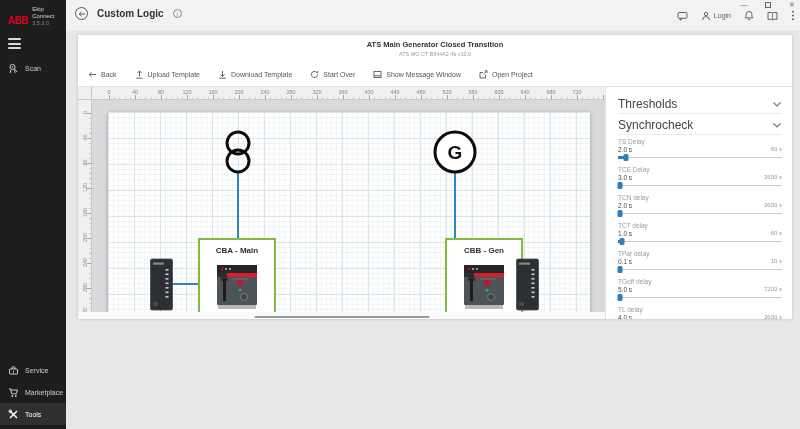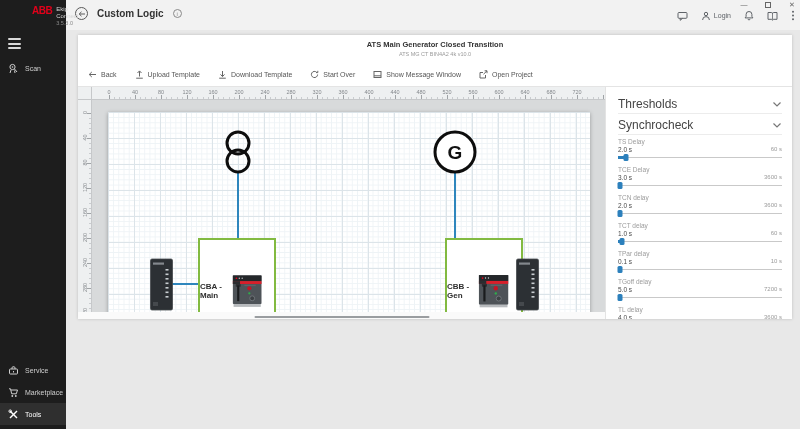--- a/index.html
+++ b/index.html
@@ -1,21 +1,21 @@
 <!DOCTYPE html>
 <html><head>
 <meta charset="utf-8">
 <style>
   html,body{margin:0;padding:0;background:#c9c9c9;}
   .app, .app *{box-sizing:border-box;font-family:"Liberation Sans",sans-serif;}
   .app{position:relative;width:800px;height:429px;background:#e8e8e8;overflow:hidden;}
 
   
   .sidebar{position:absolute;left:0;top:0;bottom:0;width:66px;background:#1d1d1d;z-index:6;}
-  .brand{display:flex;align-items:flex-start;padding:6px 4px 0 0;margin-left:32px;}
+  .brand{display:flex;align-items:flex-end;padding:6px 4px 0 8px;}
   .abb-logo{color:#e2001a;font-weight:bold;font-size:10px;letter-spacing:-.5px;line-height:10px;}
   .brand-text{margin-left:4px;line-height:1.15;}
   .brand-name{font-size:6px;color:#d6d6d6;}
   .brand-ver{font-size:5.5px;color:#8a8a8a;}
   .hamburger{margin:12px 0 0 8px;width:13px;cursor:pointer;}
   .hamburger i{display:block;height:2px;background:#d9d9d9;margin-bottom:2.5px;border-radius:1px;}
   .side-item{display:flex;align-items:center;gap:6px;height:22px;padding-left:8px;color:#cfcfcf;font-size:7px;cursor:pointer;}
   .scan-item{margin-top:8px;}
   .sidebar-bottom{position:absolute;left:0;right:0;bottom:4px;}
   .side-item.active{background:#2f2f2f;color:#fff;}
@@ -55,21 +55,21 @@
   .vruler{position:absolute;left:0;top:13px;bottom:0;width:14px;background:#eef0f1;border-right:1px solid #c6c8ca;display:flex;flex-direction:column;z-index:2;
     background-image:repeating-linear-gradient(180deg,#9fa3a6 0 1px,transparent 1px 25px),repeating-linear-gradient(180deg,#c9cccf 0 1px,transparent 1px 5px);
     background-size:4px 100%,2.5px 100%;background-position:right 13px,right 13px;background-repeat:no-repeat;}
   .vruler span{height:25px;flex:0 0 25px;display:flex;align-items:center;justify-content:center;font-size:5.5px;color:#84888c;transform:rotate(-90deg);}
   .page{position:absolute;left:30px;top:25px;width:482px;height:278px;background:#fff;box-shadow:0 1px 4px rgba(0,0,0,.3);
     background-image:
       linear-gradient(#dce4e9 1px,transparent 1px),linear-gradient(90deg,#dce4e9 1px,transparent 1px),
       linear-gradient(#eef3f6 1px,transparent 1px),linear-gradient(90deg,#eef3f6 1px,transparent 1px);
     background-size:26px 26px,26px 26px,5.2px 5.2px,5.2px 5.2px;}
   .diagram-svg{position:absolute;left:0;top:0;}
-  .node-box{position:absolute;width:78px;height:100px;background:#fff;border:2px solid #82ba41;display:flex;flex-direction:row;align-items:center;cursor:move;}
+  .node-box{position:absolute;width:78px;height:100px;background:#fff;border:2px solid #82ba41;display:flex;flex-direction:column;align-items:center;cursor:move;}
   .node-box .node-title{margin-top:6px;font-size:8px;font-weight:bold;color:#2f2f2f;}
   .node-box .breaker{margin-top:2px;}
   .node-box .node-arrow{margin-top:auto;margin-bottom:4px;}
   .cba-box{left:90px;top:126px;}
   .cbb-box{left:306px;top:126px;margin-left:31px;}
   .ekip-module{position:absolute;width:23px;height:54px;cursor:move;}
   .module-a{left:42px;top:146px;}
   .module-b{left:408px;top:146px;}
   .scrollstrip{position:relative;height:10px;background:#fafafa;}
   .scrollbar-h{position:absolute;left:50%;top:4px;transform:translateX(-50%);width:175px;height:2px;border-radius:2px;background:#9a9da0;cursor:pointer;}

